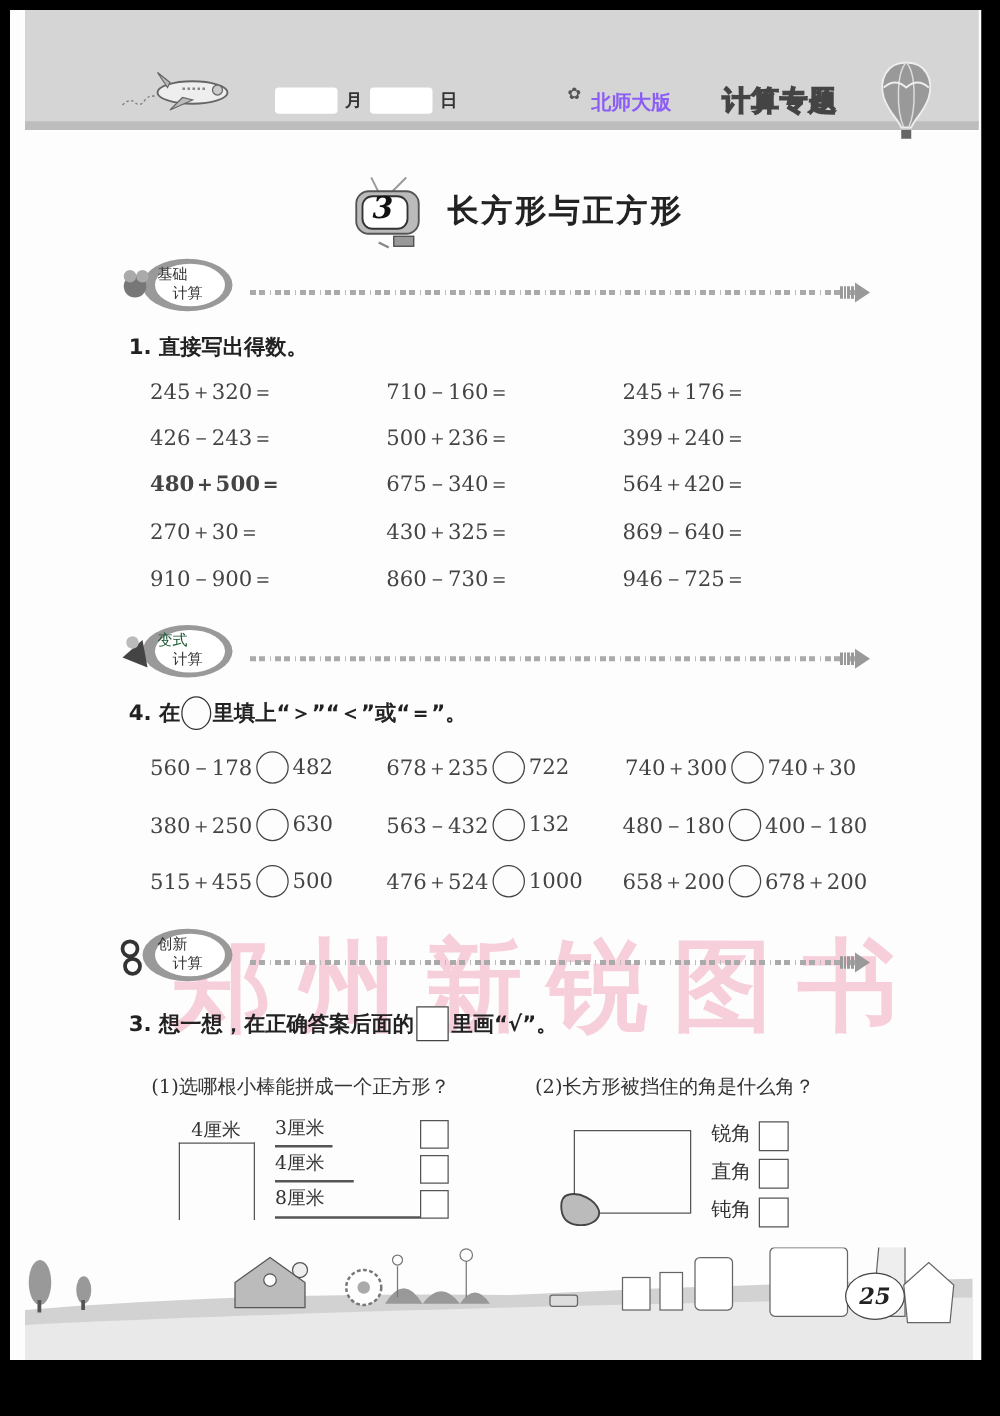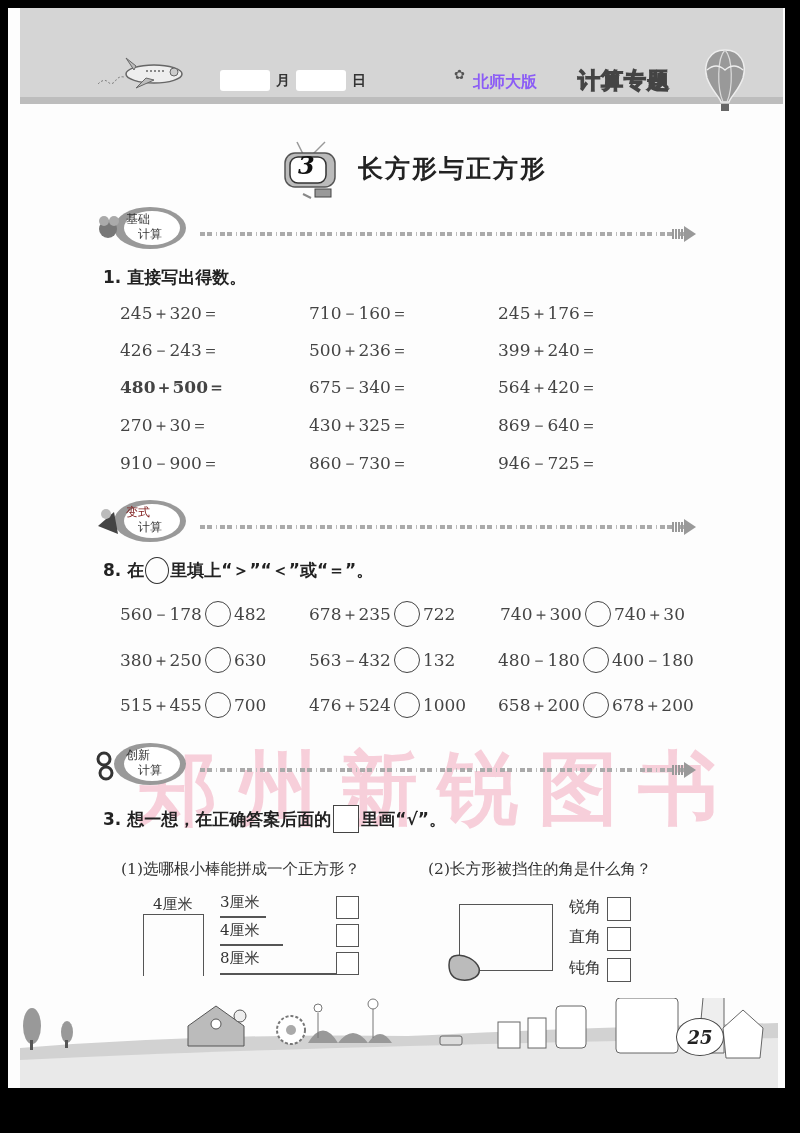--- a/index.html
+++ b/index.html
@@ -131,29 +131,29 @@
     <span class="eq" style="left:490px;top:444px;">946－725＝</span>
   </div>
 
   <div>
     <svg class="sec-badge" style="left:86px;top:490px;" viewBox="0 0 95 46">
       <ellipse cx="56" cy="23" rx="36" ry="21" fill="#999"></ellipse>
       <ellipse cx="58" cy="23" rx="28" ry="17" fill="#fff"></ellipse>
       <path d="M4 28 L20 14 L24 36 Z" fill="#444"></path>
       <circle cx="12" cy="16" r="5" fill="#bbb"></circle>
     </svg>
-    <span style="position:absolute;left:118px;top:496px;font-size:12px;font-family:'DejaVu Sans',sans-serif;color:#7f1d1d;">变式</span>
+    <span style="position:absolute;left:118px;top:496px;font-size:12px;font-family:'DejaVu Sans',sans-serif;color:#14532d;">变式</span>
     <span style="position:absolute;left:130px;top:511px;font-size:12px;font-family:'DejaVu Sans',sans-serif;color:#333;">计算</span>
     <div class="sec-line" style="top:517px;"></div>
     <div class="sec-line-bars" style="top:514px;"></div>
     <div class="sec-line-arrow" style="top:511px;"></div>
   </div>
 
   <div class="qtitle" style="top:549px;display:flex;align-items:center;">
-    <span>8. 在</span>
+    <span>4. 在</span>
     <span class="circle-inline"></span>
     <span>里填上“＞”“＜”或“＝”。</span>
   </div>
 
   <div>
 
     <div class="cmp" style="left:112px;top:593px;">
       <span>560－178</span>
       <span class="circle"></span>
       <span>482</span>
@@ -181,21 +181,21 @@
     </div>
     <div class="cmp" style="left:490px;top:639px;">
       <span>480－180</span>
       <span class="circle"></span>
       <span>400－180</span>
     </div>
 
     <div class="cmp" style="left:112px;top:684px;">
       <span>515＋455</span>
       <span class="circle"></span>
-      <span>700</span>
+      <span>500</span>
     </div>
     <div class="cmp" style="left:301px;top:684px;">
       <span>476＋524</span>
       <span class="circle"></span>
       <span>1000</span>
     </div>
     <div class="cmp" style="left:490px;top:684px;">
       <span>658＋200</span>
       <span class="circle"></span>
       <span>678＋200</span>

